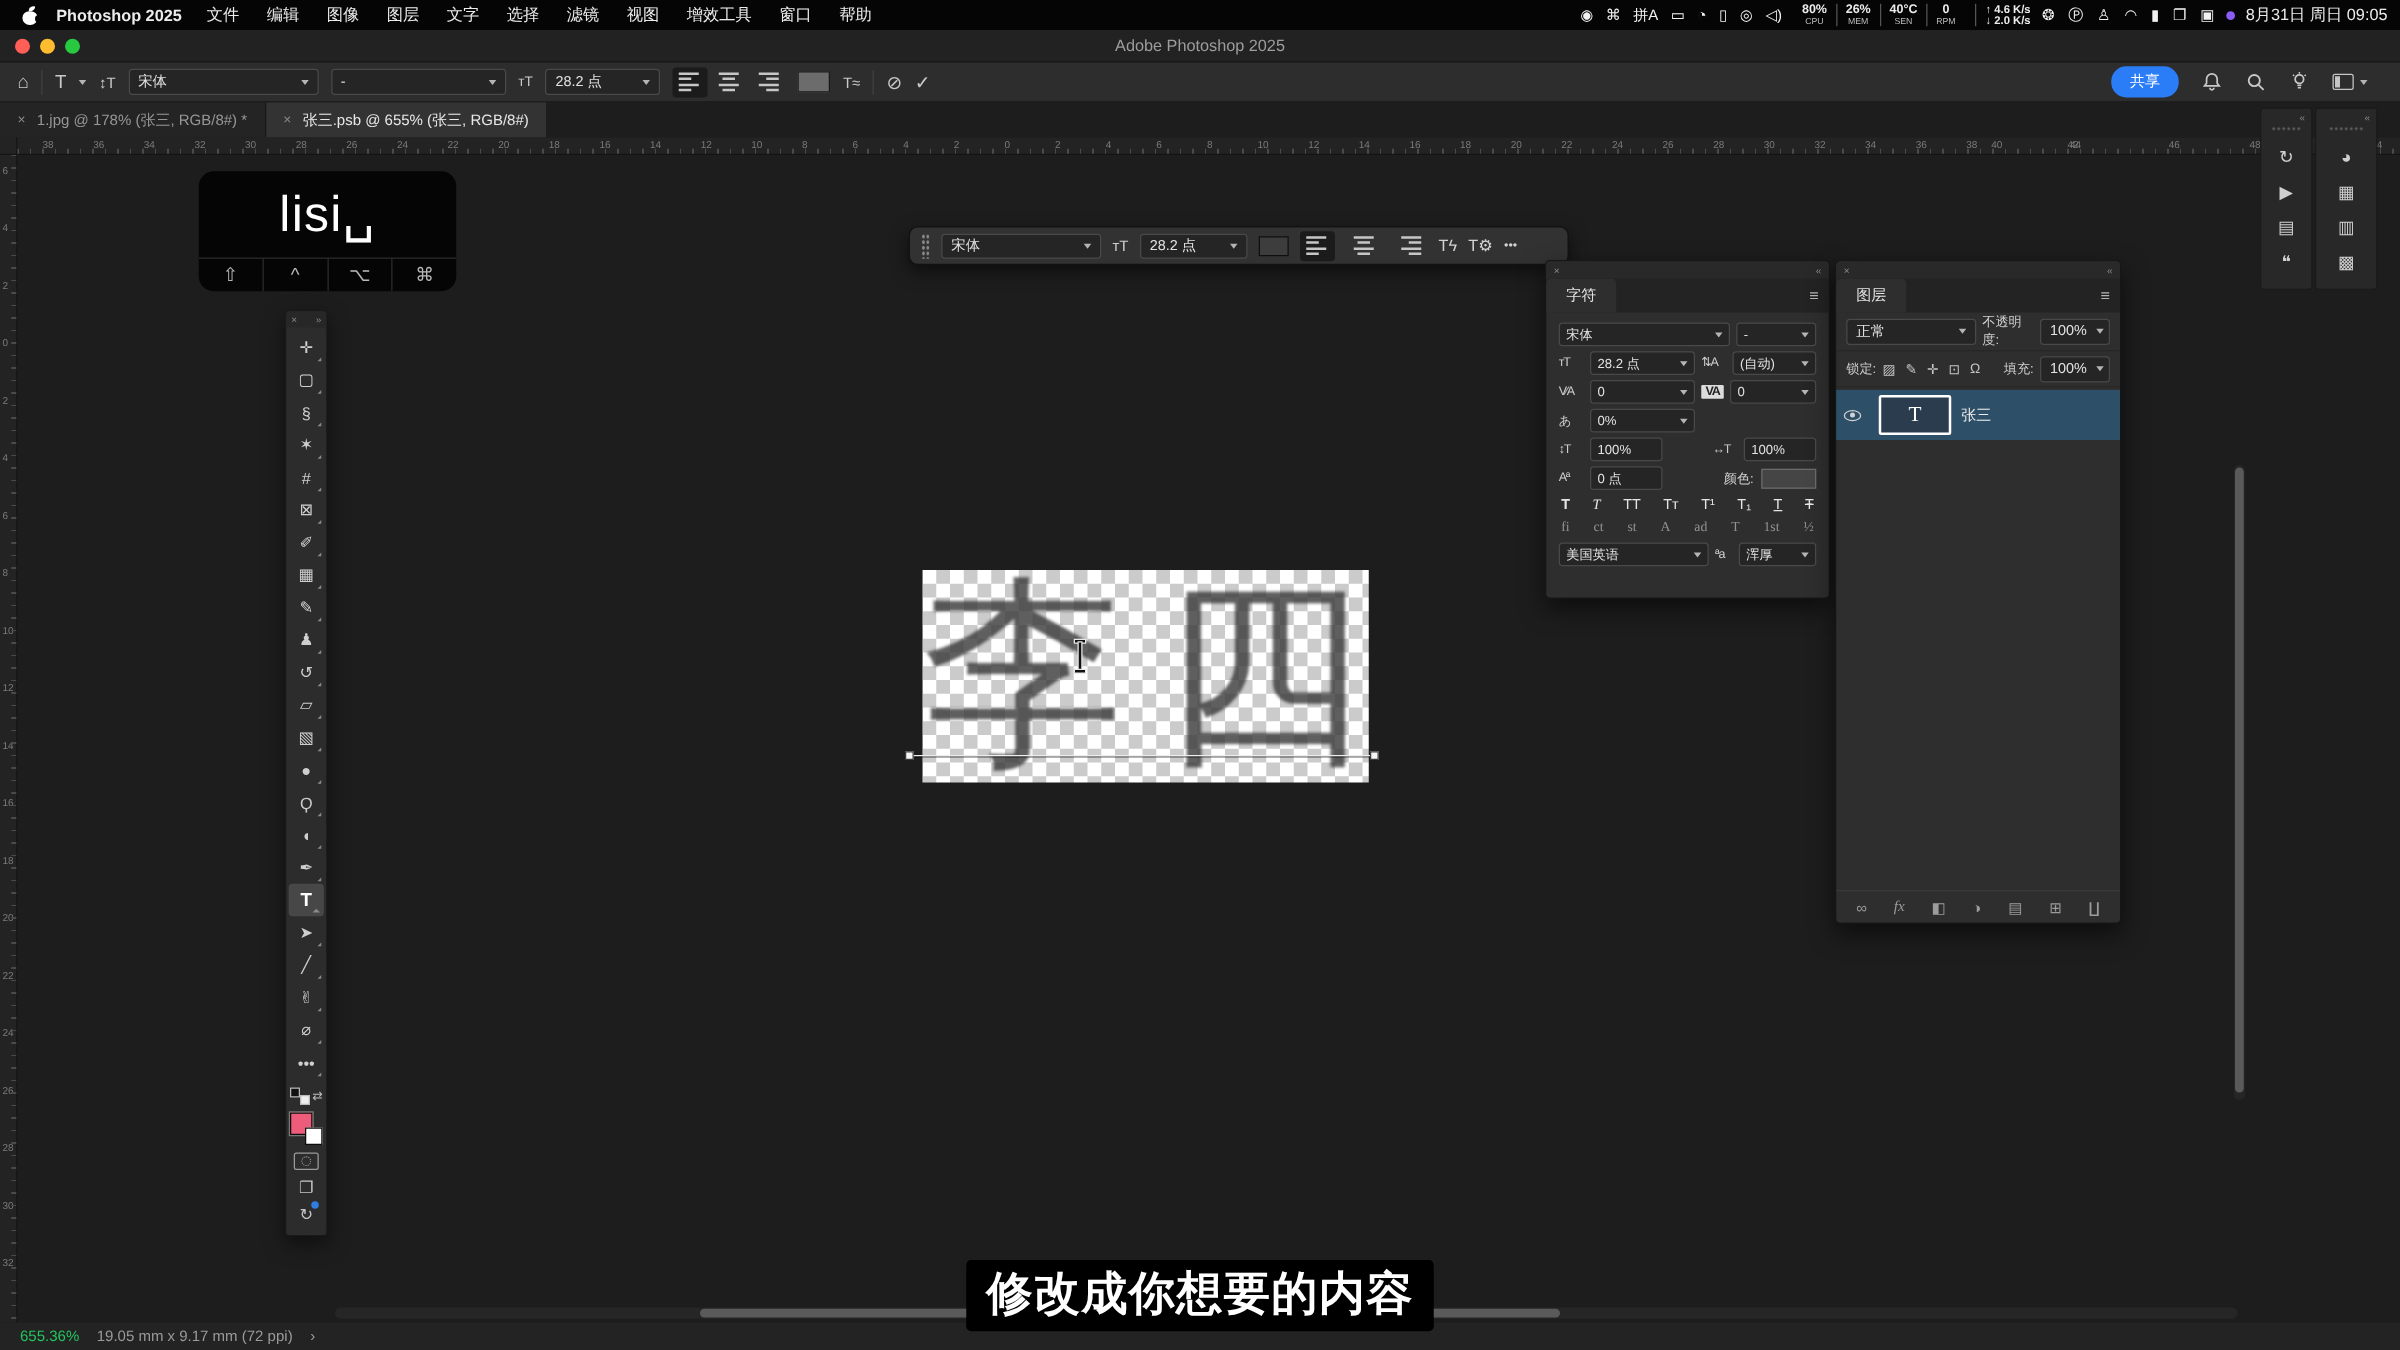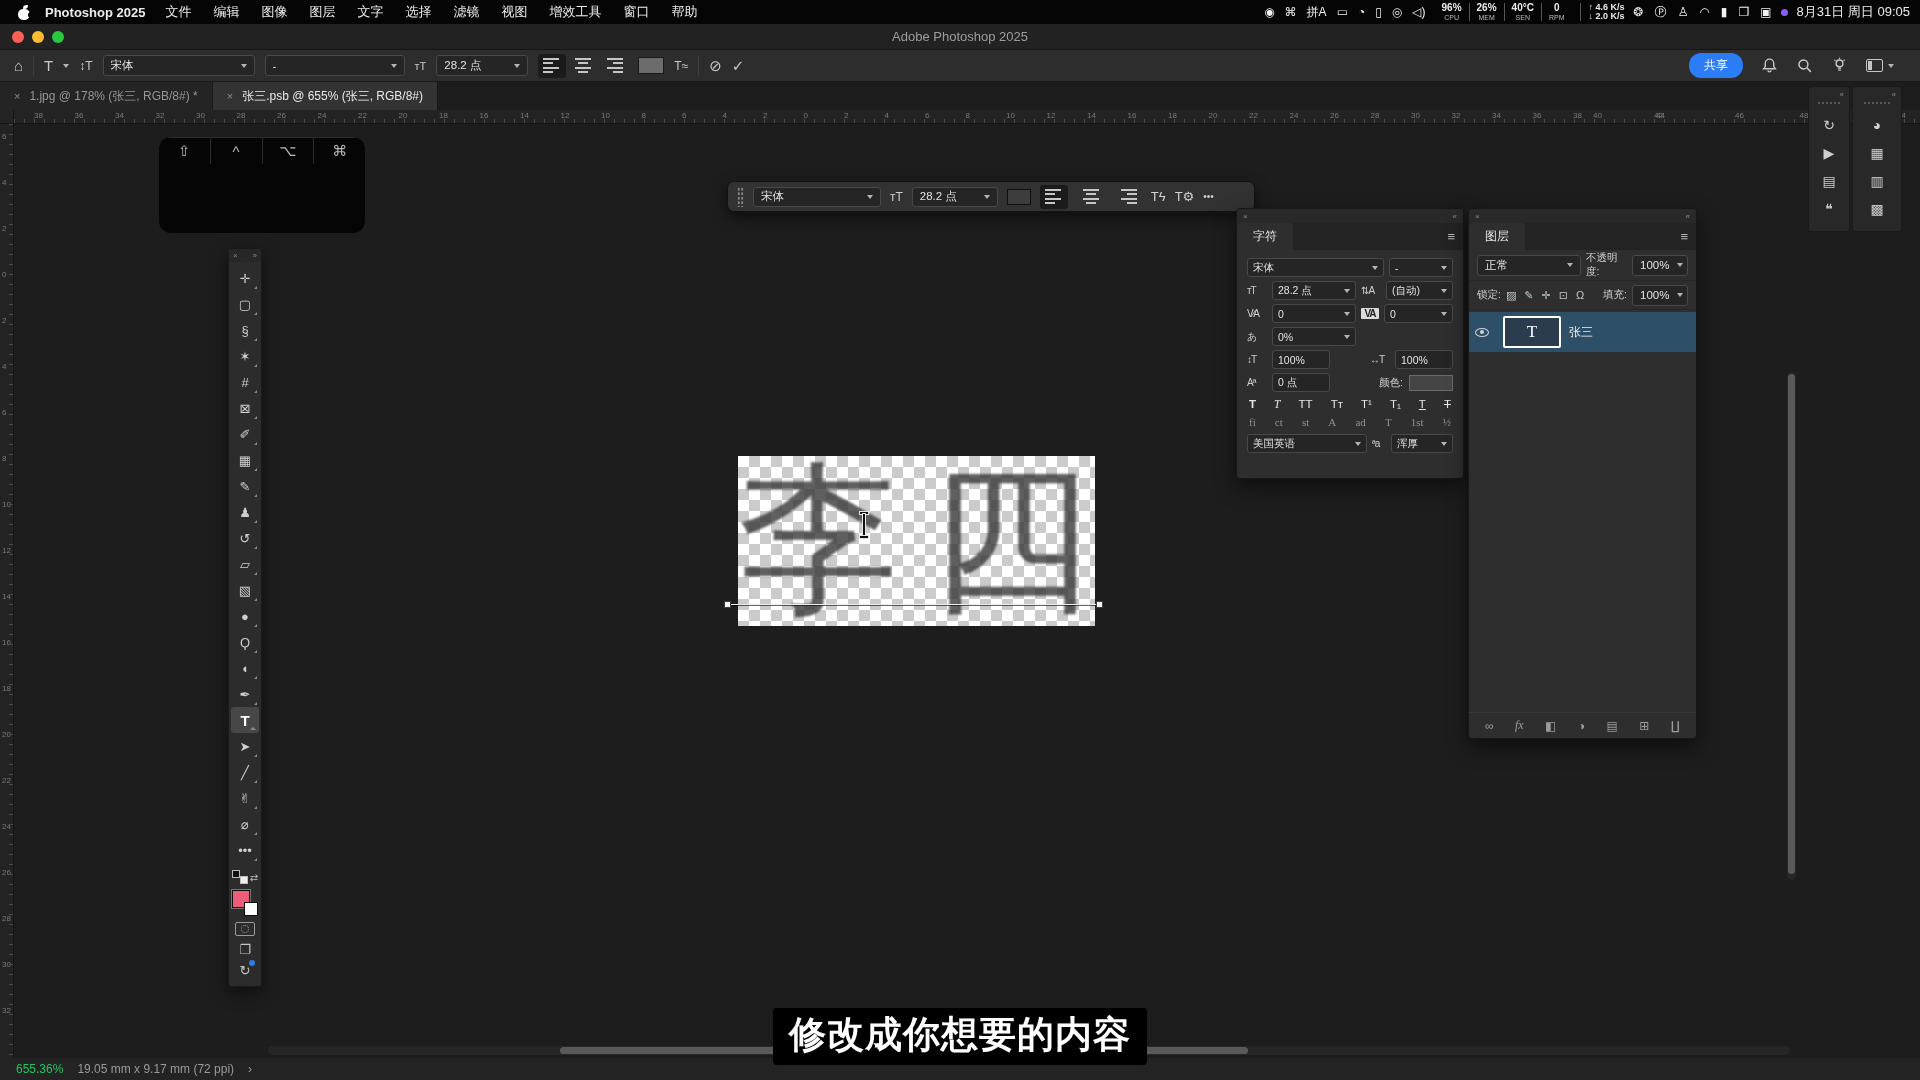--- a/index.html
+++ b/index.html
@@ -237,21 +237,21 @@
         <span class="mb-ic">⌘</span>
         <span class="mb-ic">拼A</span>
         <span class="mb-ic">▭</span>
         <span class="mb-ic">◔</span>
         <span class="mb-ic">▯</span>
         <span class="mb-ic">◎</span>
         <span class="mb-ic">◁)</span>
       </div>
     <div id="mb-stats">
         <div class="stat">
-          <span class="sv">96%</span>
+          <span class="sv">80%</span>
           <span class="sl">CPU</span>
         </div>
         <div class="stat">
           <span class="sv">26%</span>
           <span class="sl">MEM</span>
         </div>
         <div class="stat">
           <span class="sv">40°C</span>
           <span class="sl">SEN</span>
         </div>
@@ -431,20 +431,21 @@
     <span class="rv-num" style="top: 606px;">20</span>
     <span class="rv-num" style="top: 652px;">22</span>
     <span class="rv-num" style="top: 698px;">24</span>
     <span class="rv-num" style="top: 744px;">26</span>
     <span class="rv-num" style="top: 790px;">28</span>
     <span class="rv-num" style="top: 836px;">30</span>
     <span class="rv-num" style="top: 882px;">32</span>
   </div>
 
 <div class="keystroke">
+  <div class="ks-text">lisi␣</div>
   <div class="ks-keys" id="ks-keys">
       <span class="ks-key">⇧</span>
       <span class="ks-key">^</span>
       <span class="ks-key">⌥</span>
       <span class="ks-key">⌘</span>
     </div>
 </div>
 
 <div class="toolbar">
   <div class="tool-head">

